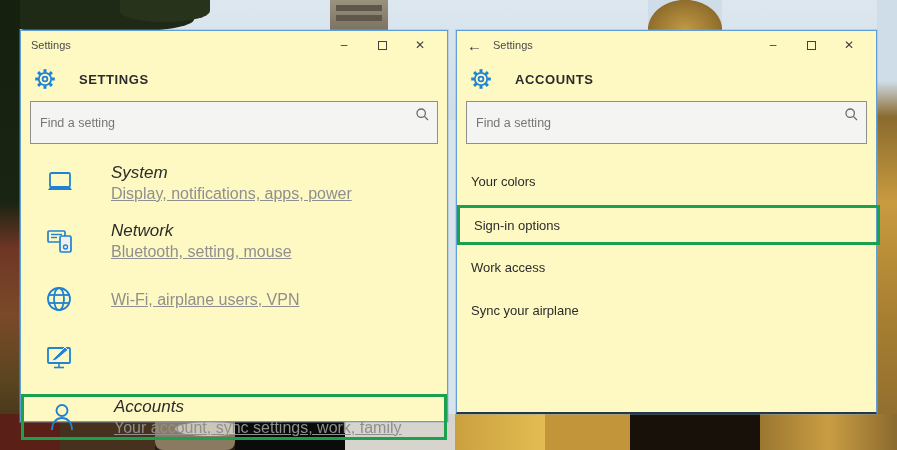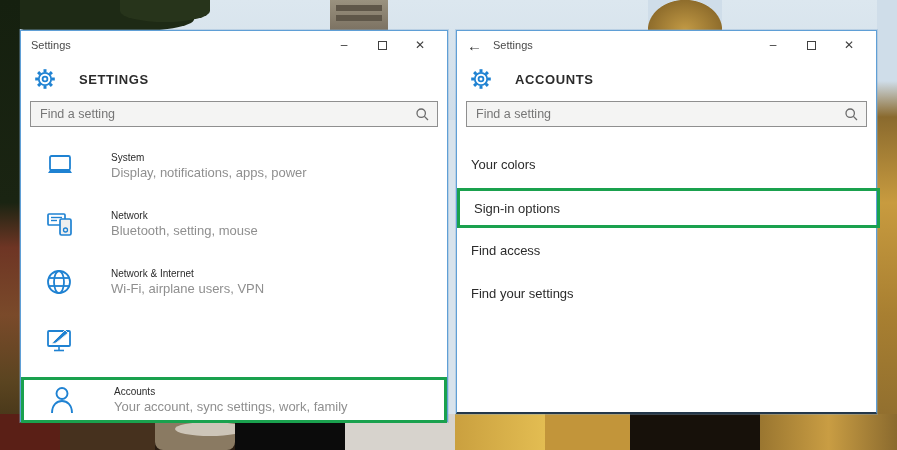--- a/index.html
+++ b/index.html
@@ -13,46 +13,46 @@
   .bg-tree-top2 { left:120px; top:0; width:90px; height:22px; background:#27341b; border-radius:0 0 50% 50%; }
   .bg-tower { left:330px; top:0; width:58px; height:30px; background:linear-gradient(180deg,#9a927f,#7c7262); }
   .bg-tower:before { content:""; position:absolute; left:6px; top:5px; width:46px; height:6px; background:#5f5749; box-shadow:0 10px 0 #5f5749; }
   .bg-gold-top { left:648px; top:0; width:74px; height:30px; background:radial-gradient(ellipse at 50% 100%,#c29a45 0%,#8f6d2c 70%,#cfdde9 72%); }
   .bg-left-strip { left:0; top:0; width:20px; height:450px; background:linear-gradient(180deg,#15200f 0%,#1a2412 45%,#6e3524 55%,#7a4a2a 70%,#5a4420 85%,#3a2d14 100%); }
   .bg-right-strip { left:877px; top:0; width:20px; height:450px; background:linear-gradient(180deg,#cfdde9 0%,#cfdde9 18%,#8a6a2e 26%,#c89b3f 45%,#a87f31 70%,#8a6a2e 100%); }
   .bg-bottom { left:0; top:414px; width:897px; height:36px; background:#2a1d12; }
   .seg { position:absolute; top:0; height:36px; }
 
   
-  .win { position:absolute; background:#ffffff; border:1px solid #5f9fd6; box-shadow:0 0 0 1px rgba(130,170,210,.35); display:flex; flex-direction:column; }
+  .win { position:absolute; background:#fef9c3; border:1px solid #5f9fd6; box-shadow:0 0 0 1px rgba(130,170,210,.35); display:flex; flex-direction:column; }
   #win-left  { left:20px;  top:30px; width:428px; height:392px; }
   #win-right { left:456px; top:30px; width:421px; height:384px; border-bottom:2px solid #23374a; }
 
   .titlebar { height:28px; display:flex; align-items:center; padding:0 8px 0 10px; flex:none; }
   .titlebar .back { font-size:15px; color:#333; width:26px; cursor:default; }
   .titlebar .title { font-size:11px; color:#4a4a4a; flex:1; }
   .controls { display:flex; align-items:center; gap:0; }
   .ctl { width:38px; height:24px; display:flex; align-items:center; justify-content:center; font-size:12px; color:#404040; }
   .ctl.max span { display:block; width:9px; height:9px; border:1.4px solid #404040; }
 
   .header { display:flex; align-items:center; padding:8px 12px 6px 12px; flex:none; }
   .header .htext { font-size:13px; font-weight:bold; color:#2b2b2b; letter-spacing:.6px; margin-left:22px; }
 
   .searchwrap { position:relative; margin:4px 9px 6px 9px; flex:none; }
-  .searchwrap input { width:100%; height:26px; border:1px solid #8f8f8f; background:#f4f4f3; font-family:"Liberation Sans",sans-serif; font-size:12.5px; color:#555; padding:0 28px 0 9px; outline:none; }
+  .searchwrap input { width:100%; height:43px; border:1px solid #8f8f8f; background:#f4f4f3; font-family:"Liberation Sans",sans-serif; font-size:12.5px; color:#555; padding:0 28px 0 9px; outline:none; }
   .searchwrap input::placeholder { color:#767676; }
   .search-ico { position:absolute; right:8px; top:6px; }
 
   
   .biglist { flex:1; padding-top:4px; }
   .bigitem { position:relative; height:58px; display:flex; align-items:center; padding-left:24px; }
   .bigitem .ico { width:34px; flex:none; display:flex; align-items:center; }
   .bigitem .txt { margin-left:32px; }
-  .bigitem .t1 { font-size:10px; color:#2b2b2b; }
-  .bigitem .t2 { font-size:13px; color:#8f8f8f; margin-top:2px; }
+  .bigitem .t1 { font-size:17px; color:#2b2b2b;font-style:italic; }
+  .bigitem .t2 { font-size:16px; color:#8f8f8f; margin-top:2px;text-decoration:underline; }
   .bigitem.hl { border:3px solid #1aa14e; height:46px; margin-top:8px; }
 
   
   .plainlist { flex:1; padding-top:10px; }
   .plainitem { height:43px; display:flex; align-items:center; padding-left:14px; font-size:13px; color:#2b2b2b; }
   .plainitem.hl { border:3px solid #1aa14e; height:40px; width:calc(100% + 4px); margin:2px 0 1px 0; }
 
   svg { display:block; }
 </style>
 </head>
@@ -160,21 +160,20 @@
           <svg width="28" height="28" viewBox="0 0 28 28">
               <g fill="none" stroke="#1f82d2" stroke-width="1.8">
                 <circle cx="14" cy="14" r="11"></circle>
                 <ellipse cx="14" cy="14" rx="5" ry="11"></ellipse>
                 <line x1="3.5" y1="10" x2="24.5" y2="10"></line>
                 <line x1="3.5" y1="18" x2="24.5" y2="18"></line>
               </g>
             </svg>
         </span>
         <span class="txt">
-          <div class="t1">Network &amp; Internet</div>
           <div class="t2">Wi-Fi, airplane users, VPN</div>
         </span>
       </div>
 
       <div class="bigitem">
         <span class="ico">
           <svg width="30" height="28" viewBox="0 0 30 28">
               <rect x="3" y="5" width="22" height="15" rx="1" fill="none" stroke="#1f82d2" stroke-width="1.8"></rect>
               <line x1="14" y1="20" x2="14" y2="24" stroke="#1f82d2" stroke-width="1.6"></line>
               <line x1="9" y1="24.5" x2="19" y2="24.5" stroke="#1f82d2" stroke-width="1.6"></line>
@@ -242,18 +241,18 @@
         <svg width="15" height="15" viewBox="0 0 15 15">
             <circle cx="6.2" cy="6.2" r="4.2" fill="none" stroke="#6b6b6b" stroke-width="1.3"></circle>
             <line x1="9.4" y1="9.4" x2="13" y2="13" stroke="#6b6b6b" stroke-width="1.3"></line>
           </svg>
       </span>
     </div>
 
     <div class="plainlist">
       <div class="plainitem">Your colors</div>
       <div class="plainitem hl">Sign-in options</div>
-      <div class="plainitem">Find access</div>
-      <div class="plainitem">Find your settings</div>
+      <div class="plainitem">Work access</div>
+      <div class="plainitem">Sync your airplane</div>
     </div>
   </div>
 
 </div>
 
 </body></html>

